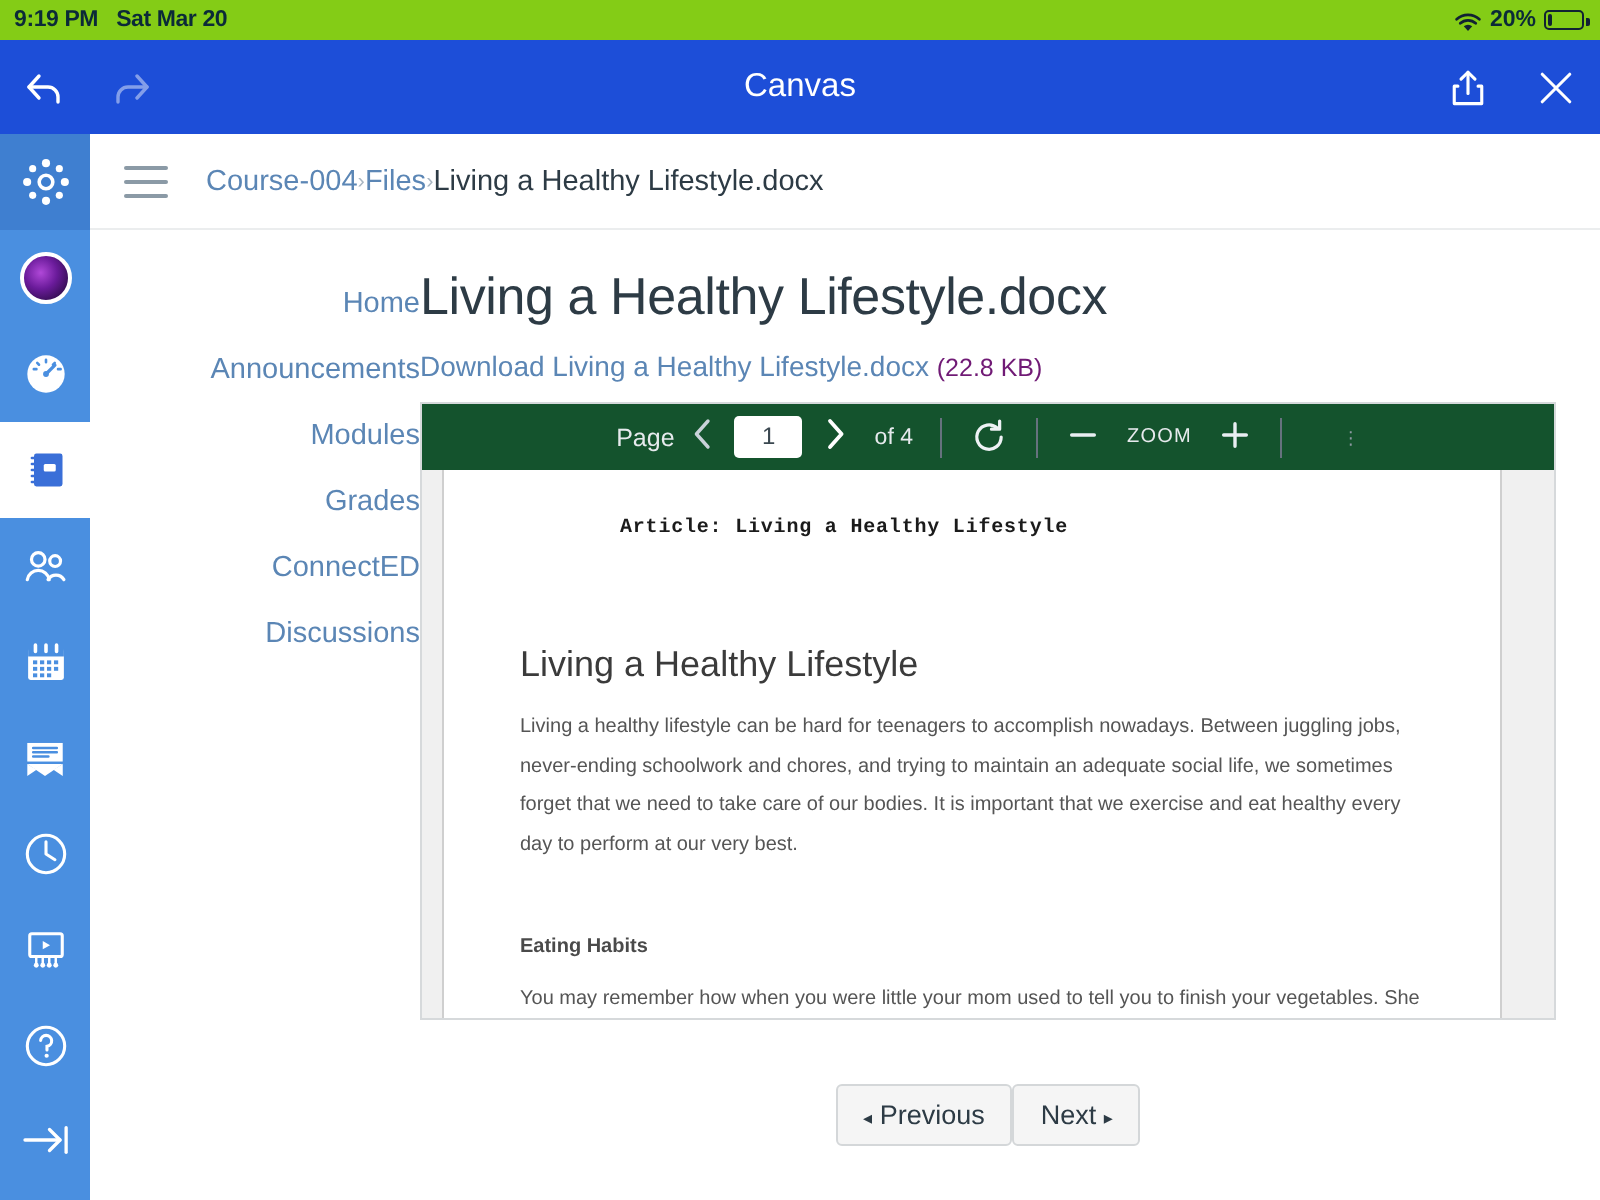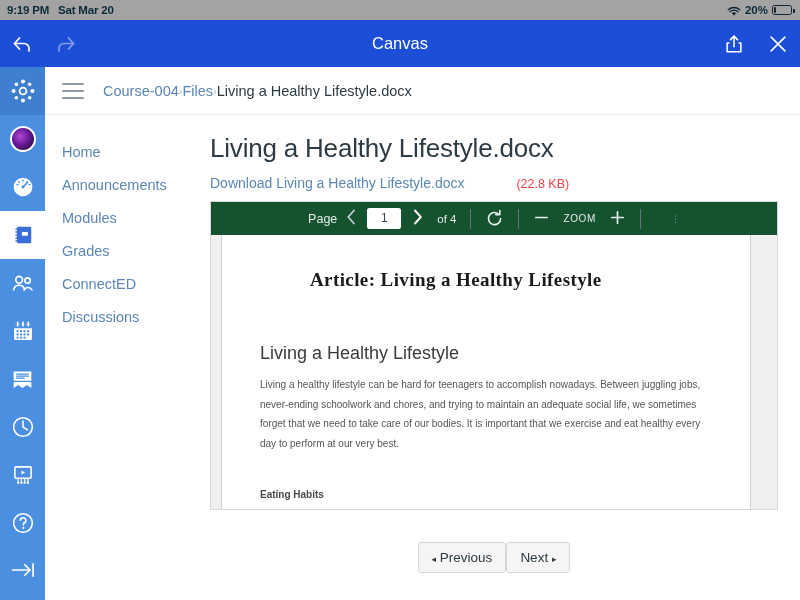--- a/index.html
+++ b/index.html
@@ -7,21 +7,21 @@
     width: 800px; height: 600px;
     overflow: hidden;
     font-family: "Liberation Sans", sans-serif;
     background: #ffffff;
   }
   #app { position: relative; width: 800px; height: 600px; }
 
   
   .statusbar {
     position: absolute; top: 0; left: 0; width: 800px; height: 20px;
-    background: #a3a3a3;
+    background: #84cc16;
     display: flex; align-items: center;
     font-size: 11.5px; color: #0b2a38; font-weight: bold; justify-content: flex-end;
   }
   .sb-time { margin-left: 7px; letter-spacing: -0.2px; }
   .sb-date { margin-left: 9px; letter-spacing: -0.2px; }
   .sb-right { margin-left: auto; margin-right: 8px; display: flex; align-items: center; gap: 4px; }
   .wifi-icon { display: inline-block; width: 14px; height: 11px; position: relative; top: 1px; }
   .batt-pct { font-size: 11.5px; }
   .battery {
     width: 20px; height: 10px; border: 1.4px solid #123; border-radius: 2.5px;
@@ -86,32 +86,32 @@
   .hamburger { width: 22px; height: 16px; display: flex; flex-direction: column;
     justify-content: space-between; cursor: pointer; }
   .hamburger i { display: block; height: 2px; background: #8b9aa6; border-radius: 1px; }
   .crumbs { margin-left: 19px; font-size: 14.5px; display: flex; align-items: center; gap: 0; }
   .crumb-link { color: #5b86b5; cursor: pointer; }
   .crumb-sep { color: #a9b6c2; font-size: 11px; }
   .crumb-current { color: #2d3b45; }
 
   .page-body { display: flex; }
   .coursenav {
-    width: 165px; padding: 20px 0 0 17px; flex: 0 0 165px;
+    width: 165px; padding: 20px 0 0 17px; flex: 0 0 165px; text-align: right;
   }
   .coursenav a {
     display: block; color: #5b86b5; font-size: 14.5px;
     padding: 8.5px 0; text-decoration: none; cursor: pointer;
   }
 
   .content { flex: 1; padding: 18px 22px 0 0; min-width: 0; }
   .doc-title { font-size: 26px; color: #2d3b45; font-weight: normal; letter-spacing: -0.2px; }
   .dl-line { margin-top: 11px; font-size: 14px; }
   .dl-link { color: #5b86b5; text-decoration: none; cursor: pointer; }
-  .dl-size { color: #ef4444; font-size: 12.5px; margin-left: 48px; }
+  .dl-size { color: #701a75; font-size: 12.5px; }
 
   
   .viewer { margin-top: 10px; border: 1px solid #d6d9db; }
   .vtoolbar {
     height: 33px; background: #14532d; display: flex; align-items: center;
     justify-content: center; gap: 0; color: #ffffff; font-size: 12px;
   }
   .vt-label { font-size: 12.5px; color: #e6eaed; }
   .vt-arrow { width: 28px; text-align: center; font-size: 16px; color: #c9d2d9; cursor: pointer;
     line-height: 1; }
@@ -128,22 +128,22 @@
   .vt-grip { margin-left: 16px; color: #8e99a3; font-size: 9px; letter-spacing: 0; line-height: 6px; }
 
   .vstage { background: #f0f0f0; height: 274px; position: relative; overflow: hidden; display: flex; }
   .vgutter { width: 10px; background: #f0f0f0; flex: 0 0 10px; }
   .vsheet {
     flex: 1; background: #ffffff; border-left: 1px solid #cfcfcf; border-right: 1px solid #cfcfcf;
     padding: 14px 38px 0 38px; overflow: hidden;
   }
   .vgutter-r { width: 26px; background: #f0f0f0; flex: 0 0 26px; }
   .art-head {
-    font-family: Liberation Serif, serif; font-size: 19px; font-weight: bold;
-    color: #1b1b1b; letter-spacing: 0.4px; margin: 20px 0 0 50px;
+    font-family: Liberation Mono, monospace; font-size: 10px; font-weight: bold;
+    color: #1b1b1b; letter-spacing: 0.4px; margin: 10px 0 0 50px;
   }
   .doc-h1 { font-size: 18px; color: #3b3b3b; font-weight: normal; margin-top: 52px; }
   .doc-author { font-size: 10px; font-weight: bold; color: #4a4a4a; margin-top: 21px; }
   .doc-p { font-size: 10px; color: #555555; line-height: 1.95; margin-top: 11px; }
   .doc-h2 { font-size: 10px; font-weight: bold; color: #4a4a4a; margin-top: 36px; }
 
   
   .pager { display: flex; justify-content: center; margin-top: 32px; }
   .pgbtn {
     background: #f5f5f5; border: 1px solid #d4d7d9; border-radius: 3px;

